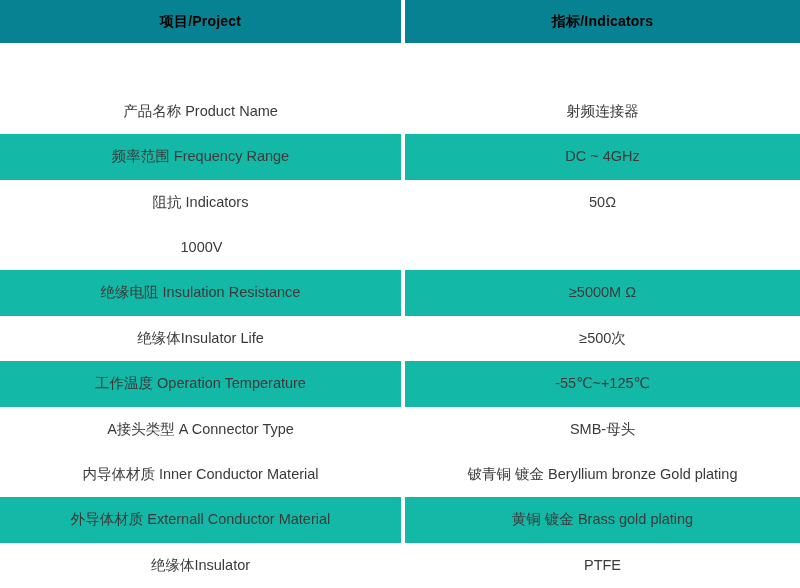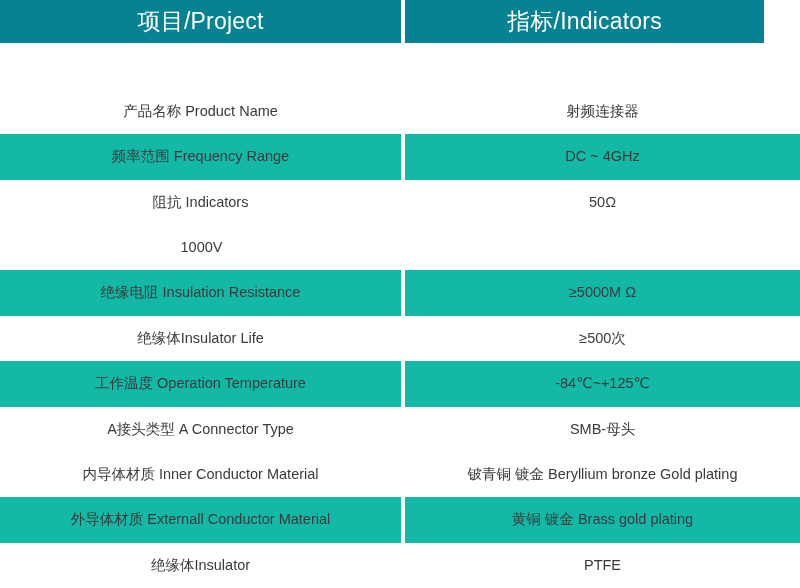--- a/index.html
+++ b/index.html
@@ -24,33 +24,33 @@
 
   
   .table-header {
     display: flex;
     height: 43px;
     flex: 0 0 43px;
     background: #ffffff;
   }
   .table-header .hcell {
     background: #078292;
-    color: #ffffff;
-    font-weight: normal;
-    font-size: 23px;
+    color: #000000;
+    font-weight: bold;
+    font-size: 14px;
     letter-spacing: 0.2px;
     display: flex;
     align-items: center;
     justify-content: center;
     height: 100%;
     box-sizing: border-box;
   }
   .hcell.col-left  { width: 401px; }
   .hcell.col-gap   { width: 4px; background: #ffffff; }
-  .hcell.col-right { width: 359px; text-align: right; }
+  .hcell.col-right { width: 395px; text-align: right; }
 
   
   .table-body {
     display: flex;
     flex-direction: column;
     flex: 1 1 auto;
     margin-top: 46px;
   }
   .row {
     display: flex;
@@ -115,21 +115,21 @@
         <div class="cell col-right">≥5000M Ω</div>
       </div>
       <div class="row plain">
         <div class="cell col-left">绝缘体Insulator Life</div>
         <div class="cell col-gap"></div>
         <div class="cell col-right">≥500次</div>
       </div>
       <div class="row shade">
         <div class="cell col-left">工作温度 Operation Temperature</div>
         <div class="cell col-gap"></div>
-        <div class="cell col-right">-84℃~+125℃</div>
+        <div class="cell col-right">-55℃~+125℃</div>
       </div>
       <div class="row plain">
         <div class="cell col-left">A接头类型 A Connector Type</div>
         <div class="cell col-gap"></div>
         <div class="cell col-right">SMB-母头</div>
       </div>
       <div class="row plain">
         <div class="cell col-left">内导体材质 Inner Conductor Material</div>
         <div class="cell col-gap"></div>
         <div class="cell col-right">铍青铜 镀金 Beryllium bronze Gold plating</div>

